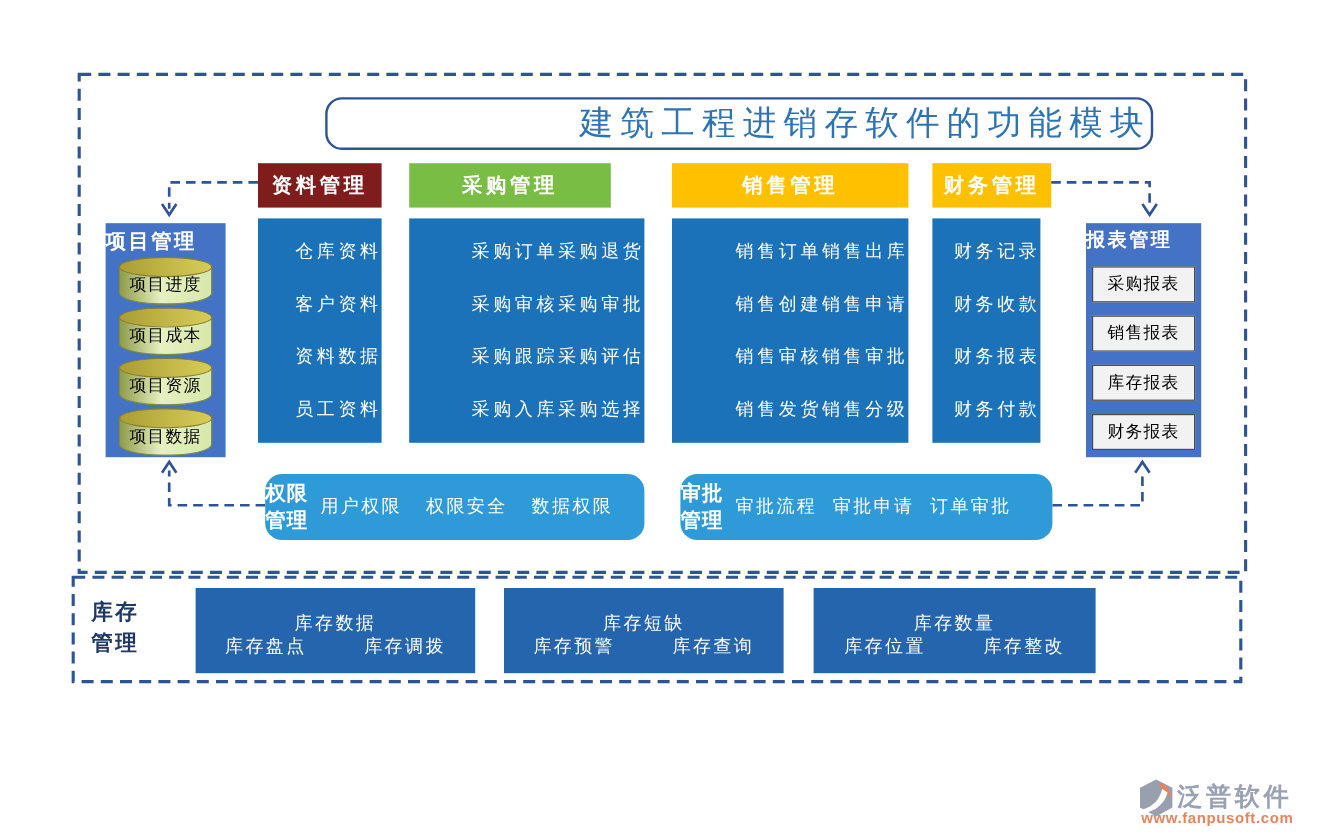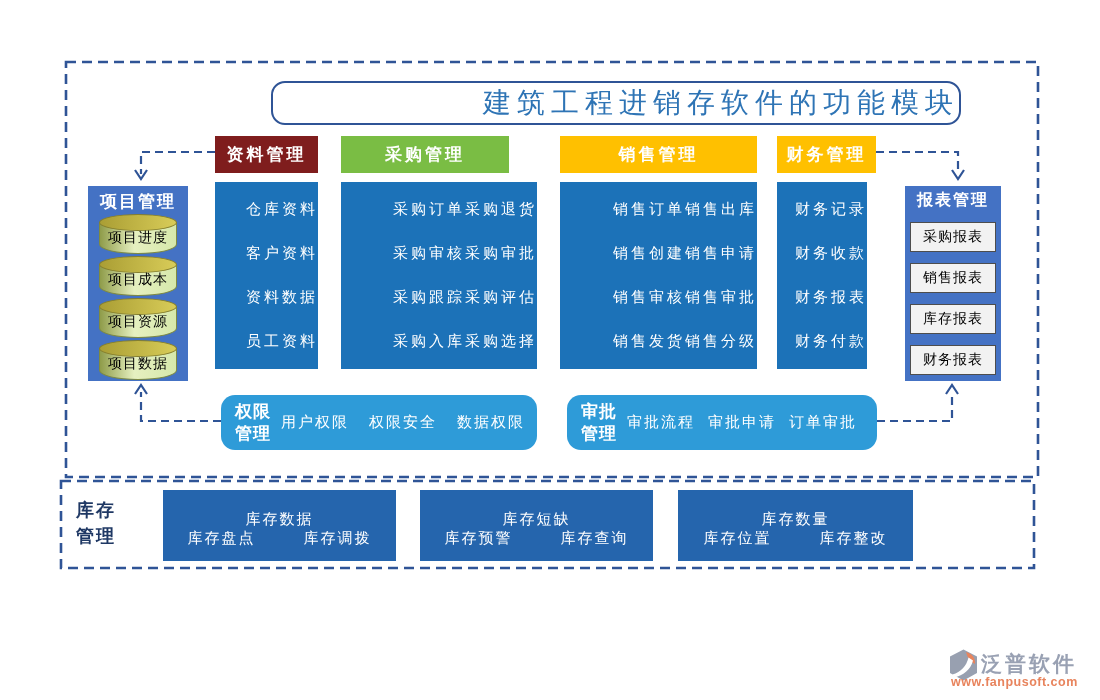--- a/index.html
+++ b/index.html
@@ -20,36 +20,36 @@
 
   
   .col{top:182px;height:187px;background:#1C72B8;display:flex;flex-direction:column;
        justify-content:space-around;padding:6px 0;box-sizing:border-box;}
   .col-row{display:flex;justify-content:flex-end;align-items:center;}
   .col-row span{color:#fff;font-size:15px;letter-spacing:3px;white-space:nowrap;}
 
   
   .panel{top:186px;height:195px;background:#4472C4;box-sizing:border-box;}
   .panel-title{color:#fff;font-weight:bold;font-size:17px;letter-spacing:2px;
-               text-align:center;padding-top:4px;}
+               text-align:left;padding-top:4px;}
   .cyl{position:relative;height:41px;margin:1px auto 0;width:80px;}
   .cyl-body{position:absolute;top:8px;left:1px;right:1px;bottom:1px;
             background:linear-gradient(90deg,#8f9c4a,#e6f0c0 45%,#d6e8ab);
             border:1px solid #7f8a41;border-radius:0 0 40px 40px/0 0 10px 10px;}
   .cyl-top{position:absolute;top:0;left:1px;width:76px;height:15px;border-radius:50%;
            background:linear-gradient(90deg,#aa9e34,#d8cc58);border:1px solid #857f2e;}
   .cyl-label{position:absolute;top:15px;left:50%;transform:translateX(-50%);
              white-space:nowrap;font-size:14px;color:#000;letter-spacing:1px;}
   .report-item{width:84px;height:28px;margin:11px auto 0;background:#F2F2F2;
                border:1px solid #4d4d4d;display:flex;align-items:center;justify-content:center;
                font-size:14px;color:#000;letter-spacing:1px;}
 
   
   .pill{top:395px;height:55px;background:#2E9BD8;border-radius:14px;display:flex;
-        align-items:center;box-sizing:border-box;padding-left:14px;}
+        align-items:center;box-sizing:border-box;}
   .pill-title{color:#fff;font-weight:bold;font-size:17px;line-height:1.25;
               letter-spacing:1px;margin-right:10px;white-space:nowrap;}
   .pill-items{display:flex;}
   .pill-items span{color:#fff;font-size:15px;letter-spacing:2px;white-space:nowrap;}
 
   
   .inv-label{left:76px;top:497px;color:#1F3864;font-weight:bold;font-size:18px;
              line-height:1.45;letter-spacing:2px;}
   .inv-box{top:490px;height:71px;background:#2565AD;display:flex;flex-direction:column;
            justify-content:space-evenly;align-items:center;box-sizing:border-box;padding:20px 0;}

